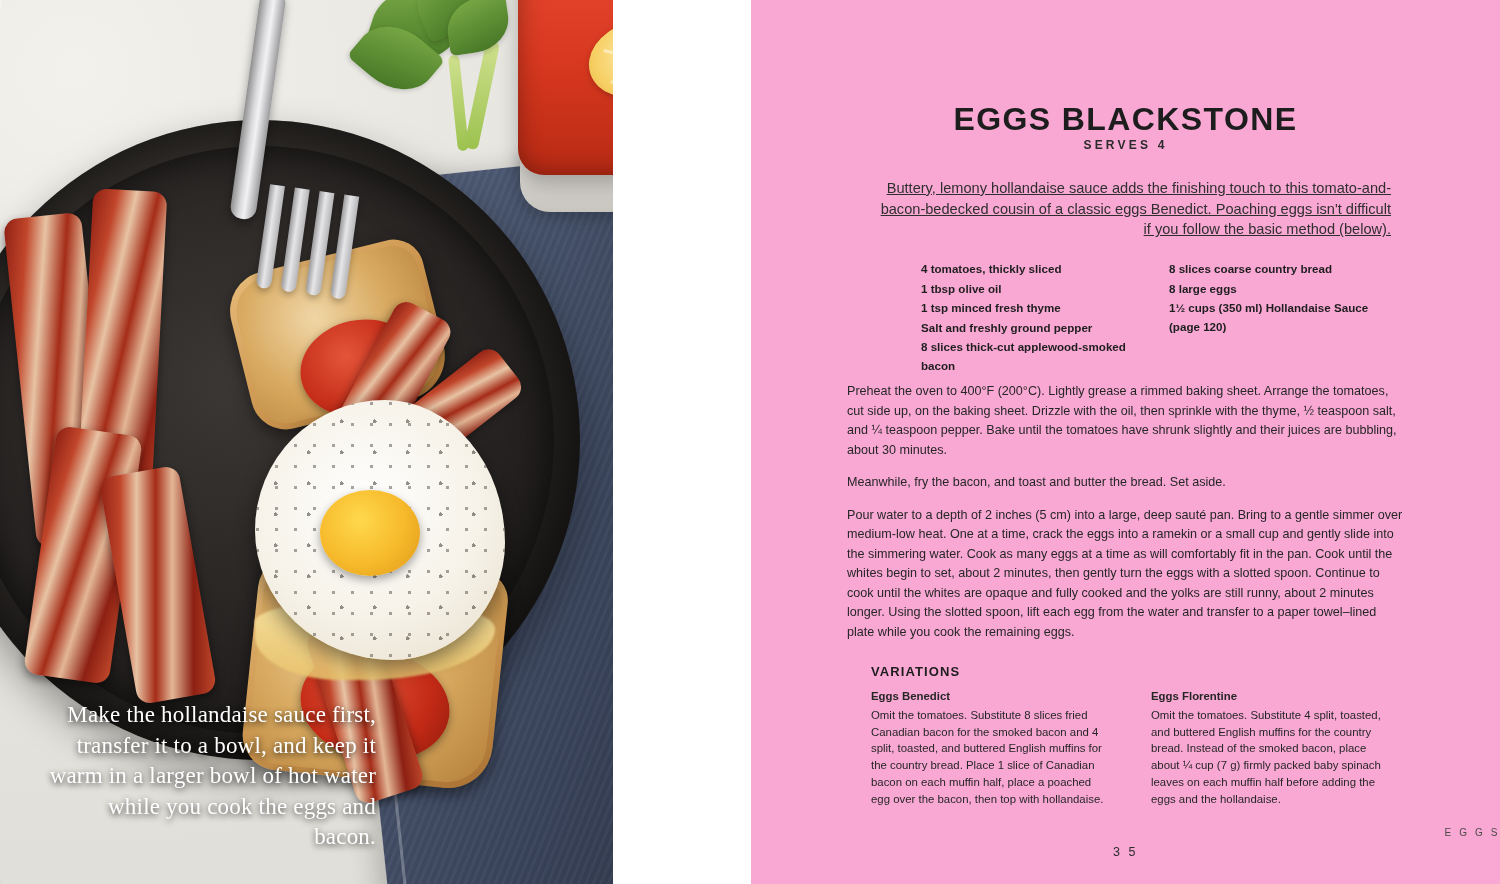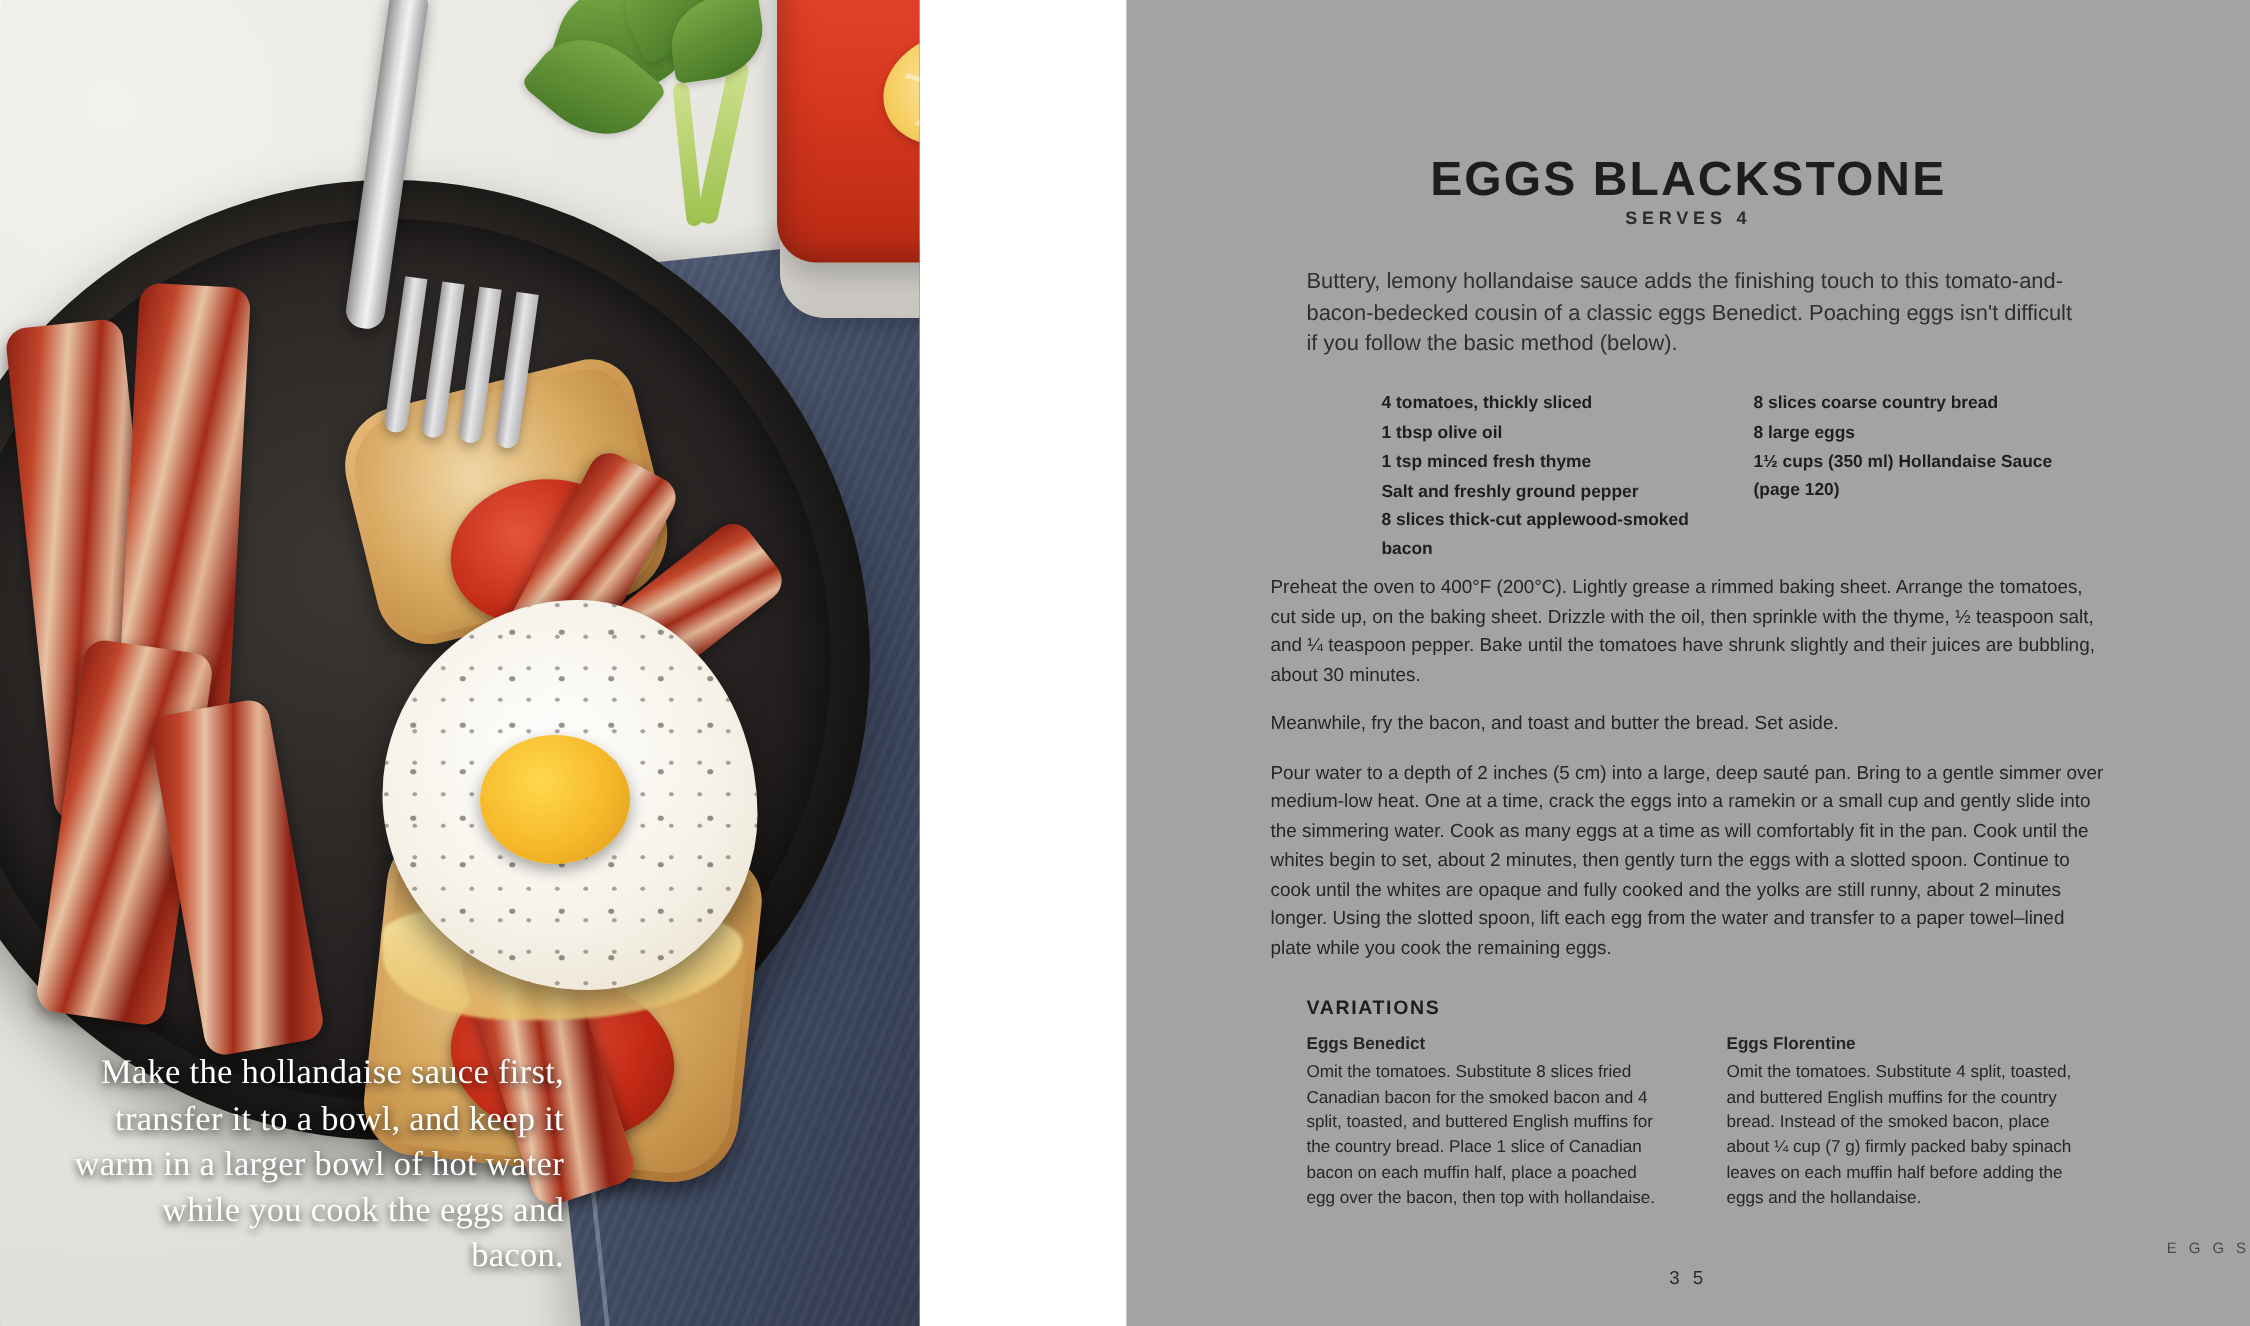--- a/index.html
+++ b/index.html
@@ -249,21 +249,21 @@
     position:absolute;
     left:751px; top:0; width:10px; height:884px;
     background: linear-gradient(90deg, rgba(0,0,0,.16), rgba(0,0,0,0));
   }
 
   
   .text-page{
     position:absolute;
     left:751px; top:0;
     width:749px; height:884px;
-    background:#a3a3a3;
+    background:#f9a8d4;
     color:#2b2b2b;
   }
   .recipe-title{
     position:absolute;
     left:0; right:0;
     top:80px;
     text-align:center;
     font-size: 32px;
     font-weight: 700;
     letter-spacing: 1.4px;
@@ -277,24 +277,25 @@
     font-size: 12px;
     font-weight:700;
     letter-spacing: 3.2px;
     color:#2b2b2b;
   }
   .headnote{
     position:absolute;
     left: 120px;
     width: 520px;
     top: 178px;
-    text-align:left;
+    text-align:right;
     font-size: 14.6px;
     line-height: 1.42;
     color:#2f2f2f;
+    text-decoration:underline;
   }
 
   .ingredients{
     position:absolute;
     left:170px;
     top:260px;
     width: 460px;
     display:flex;
     gap: 36px;
     font-size: 11.6px;

